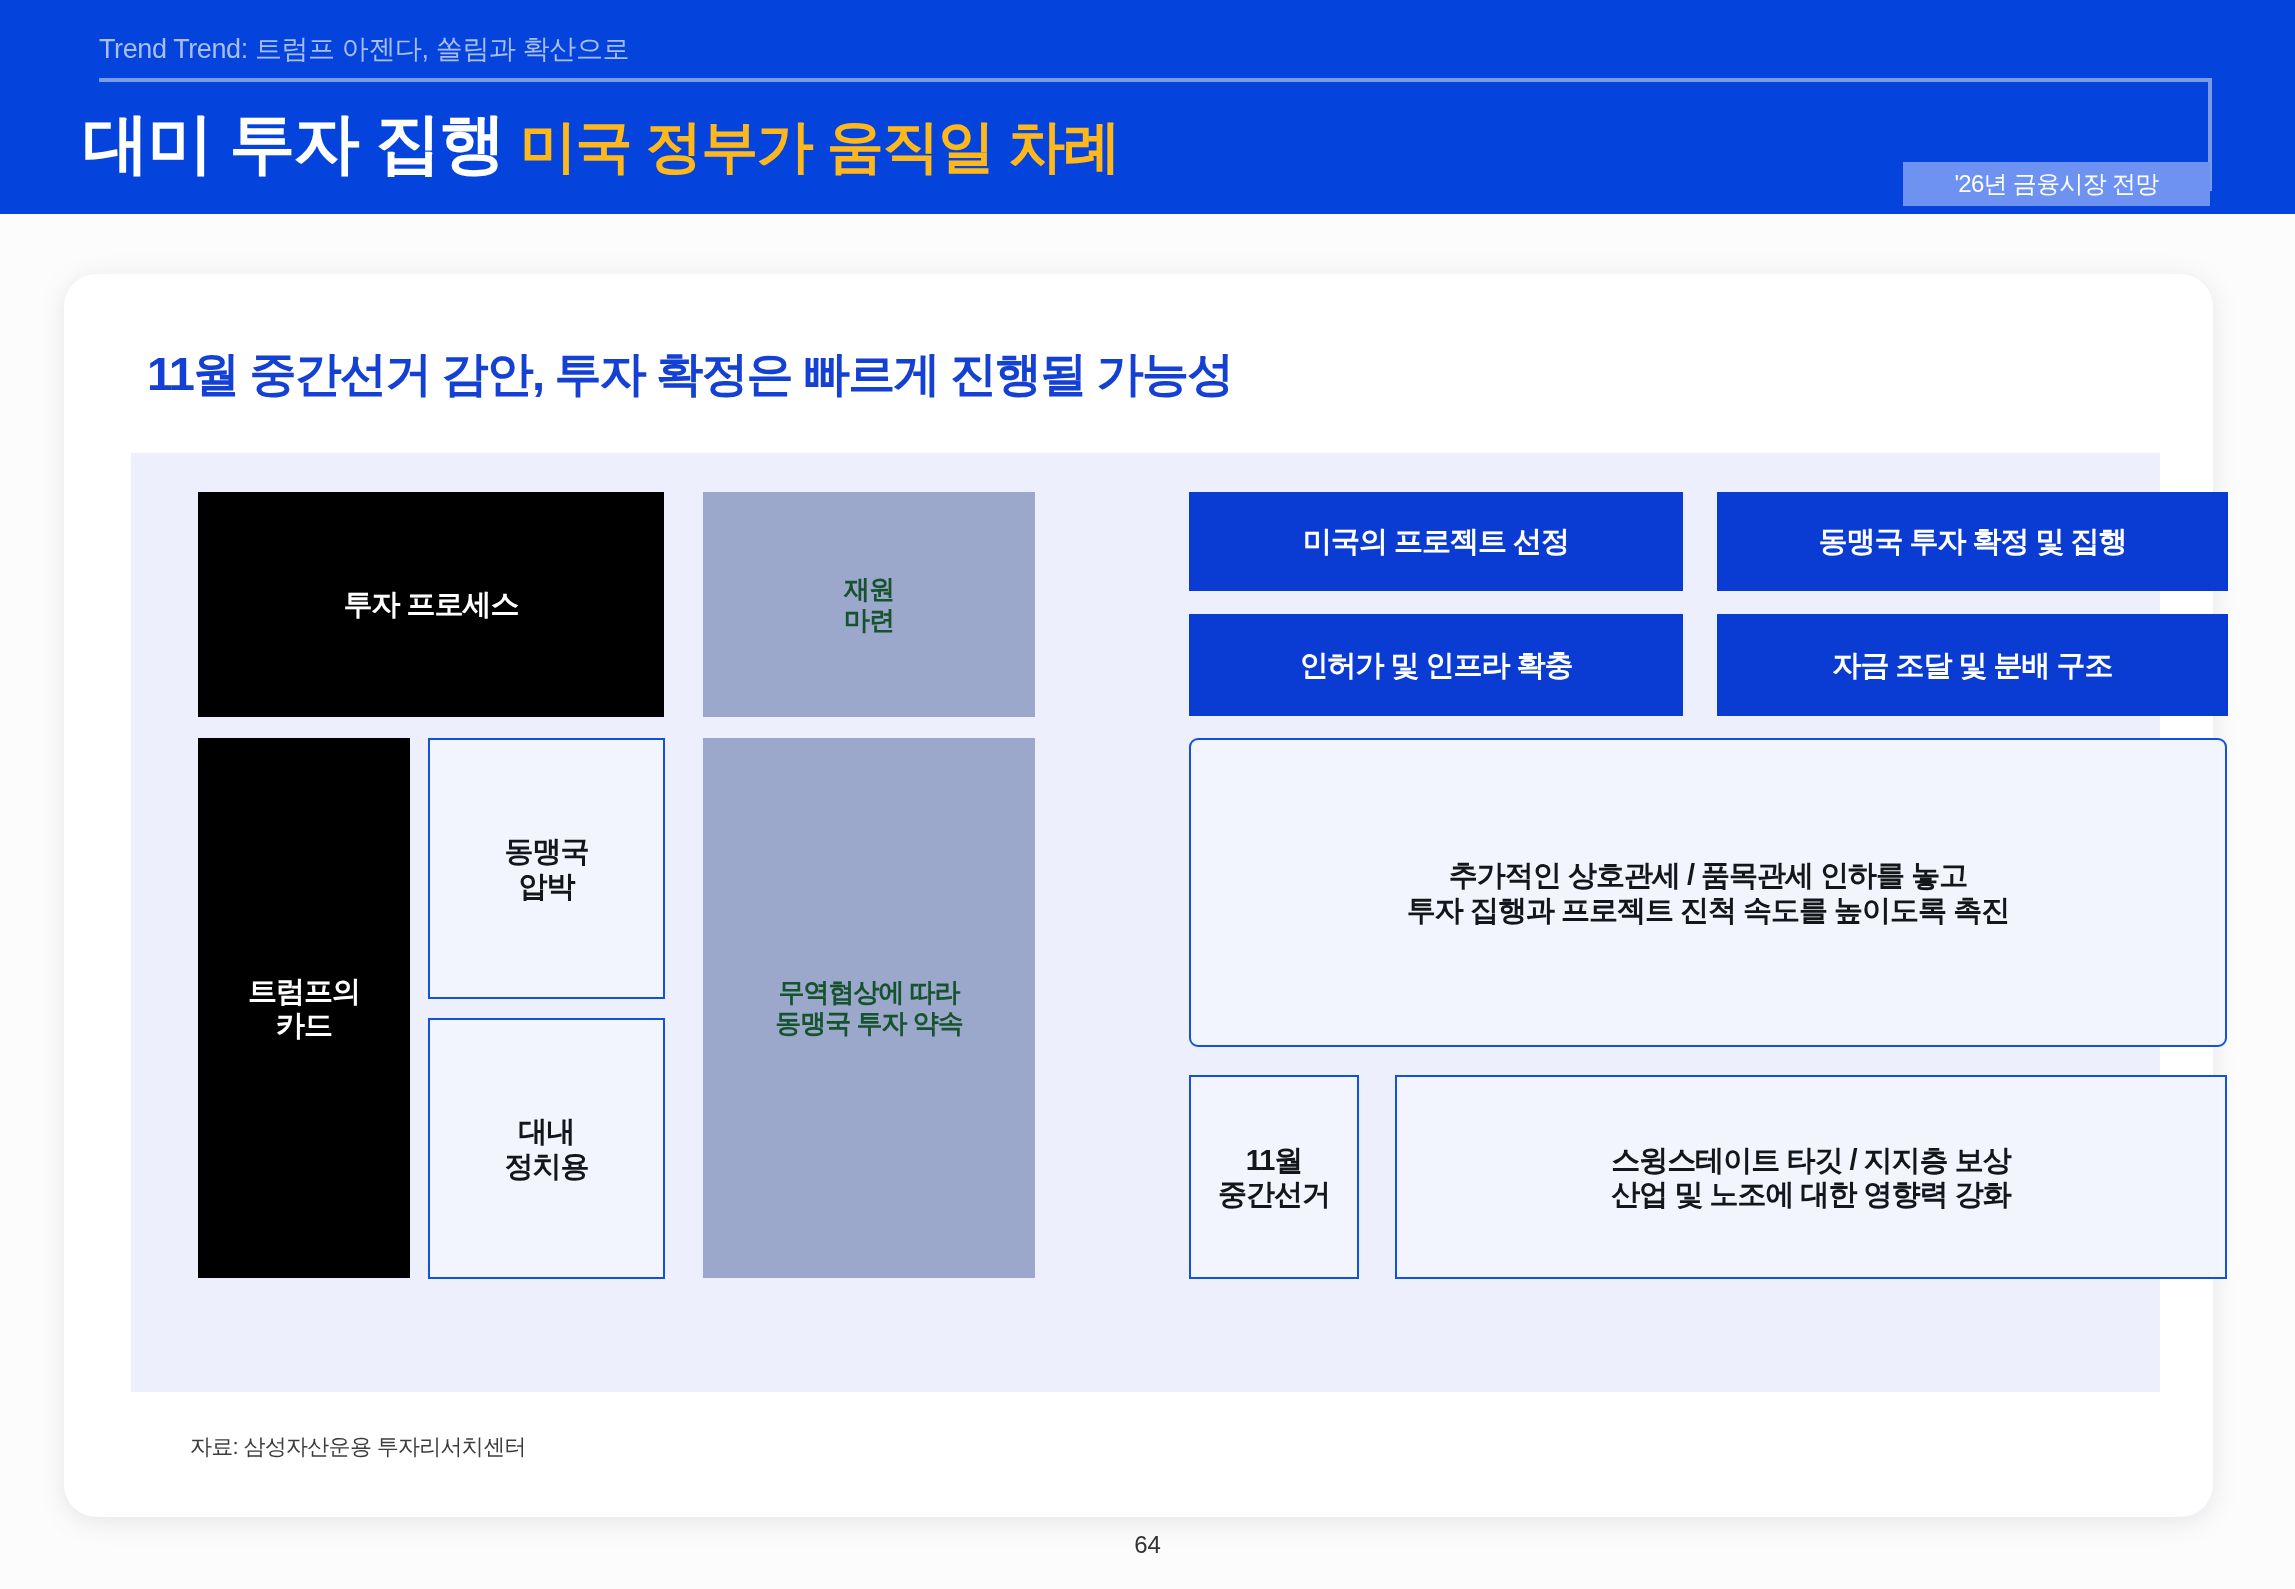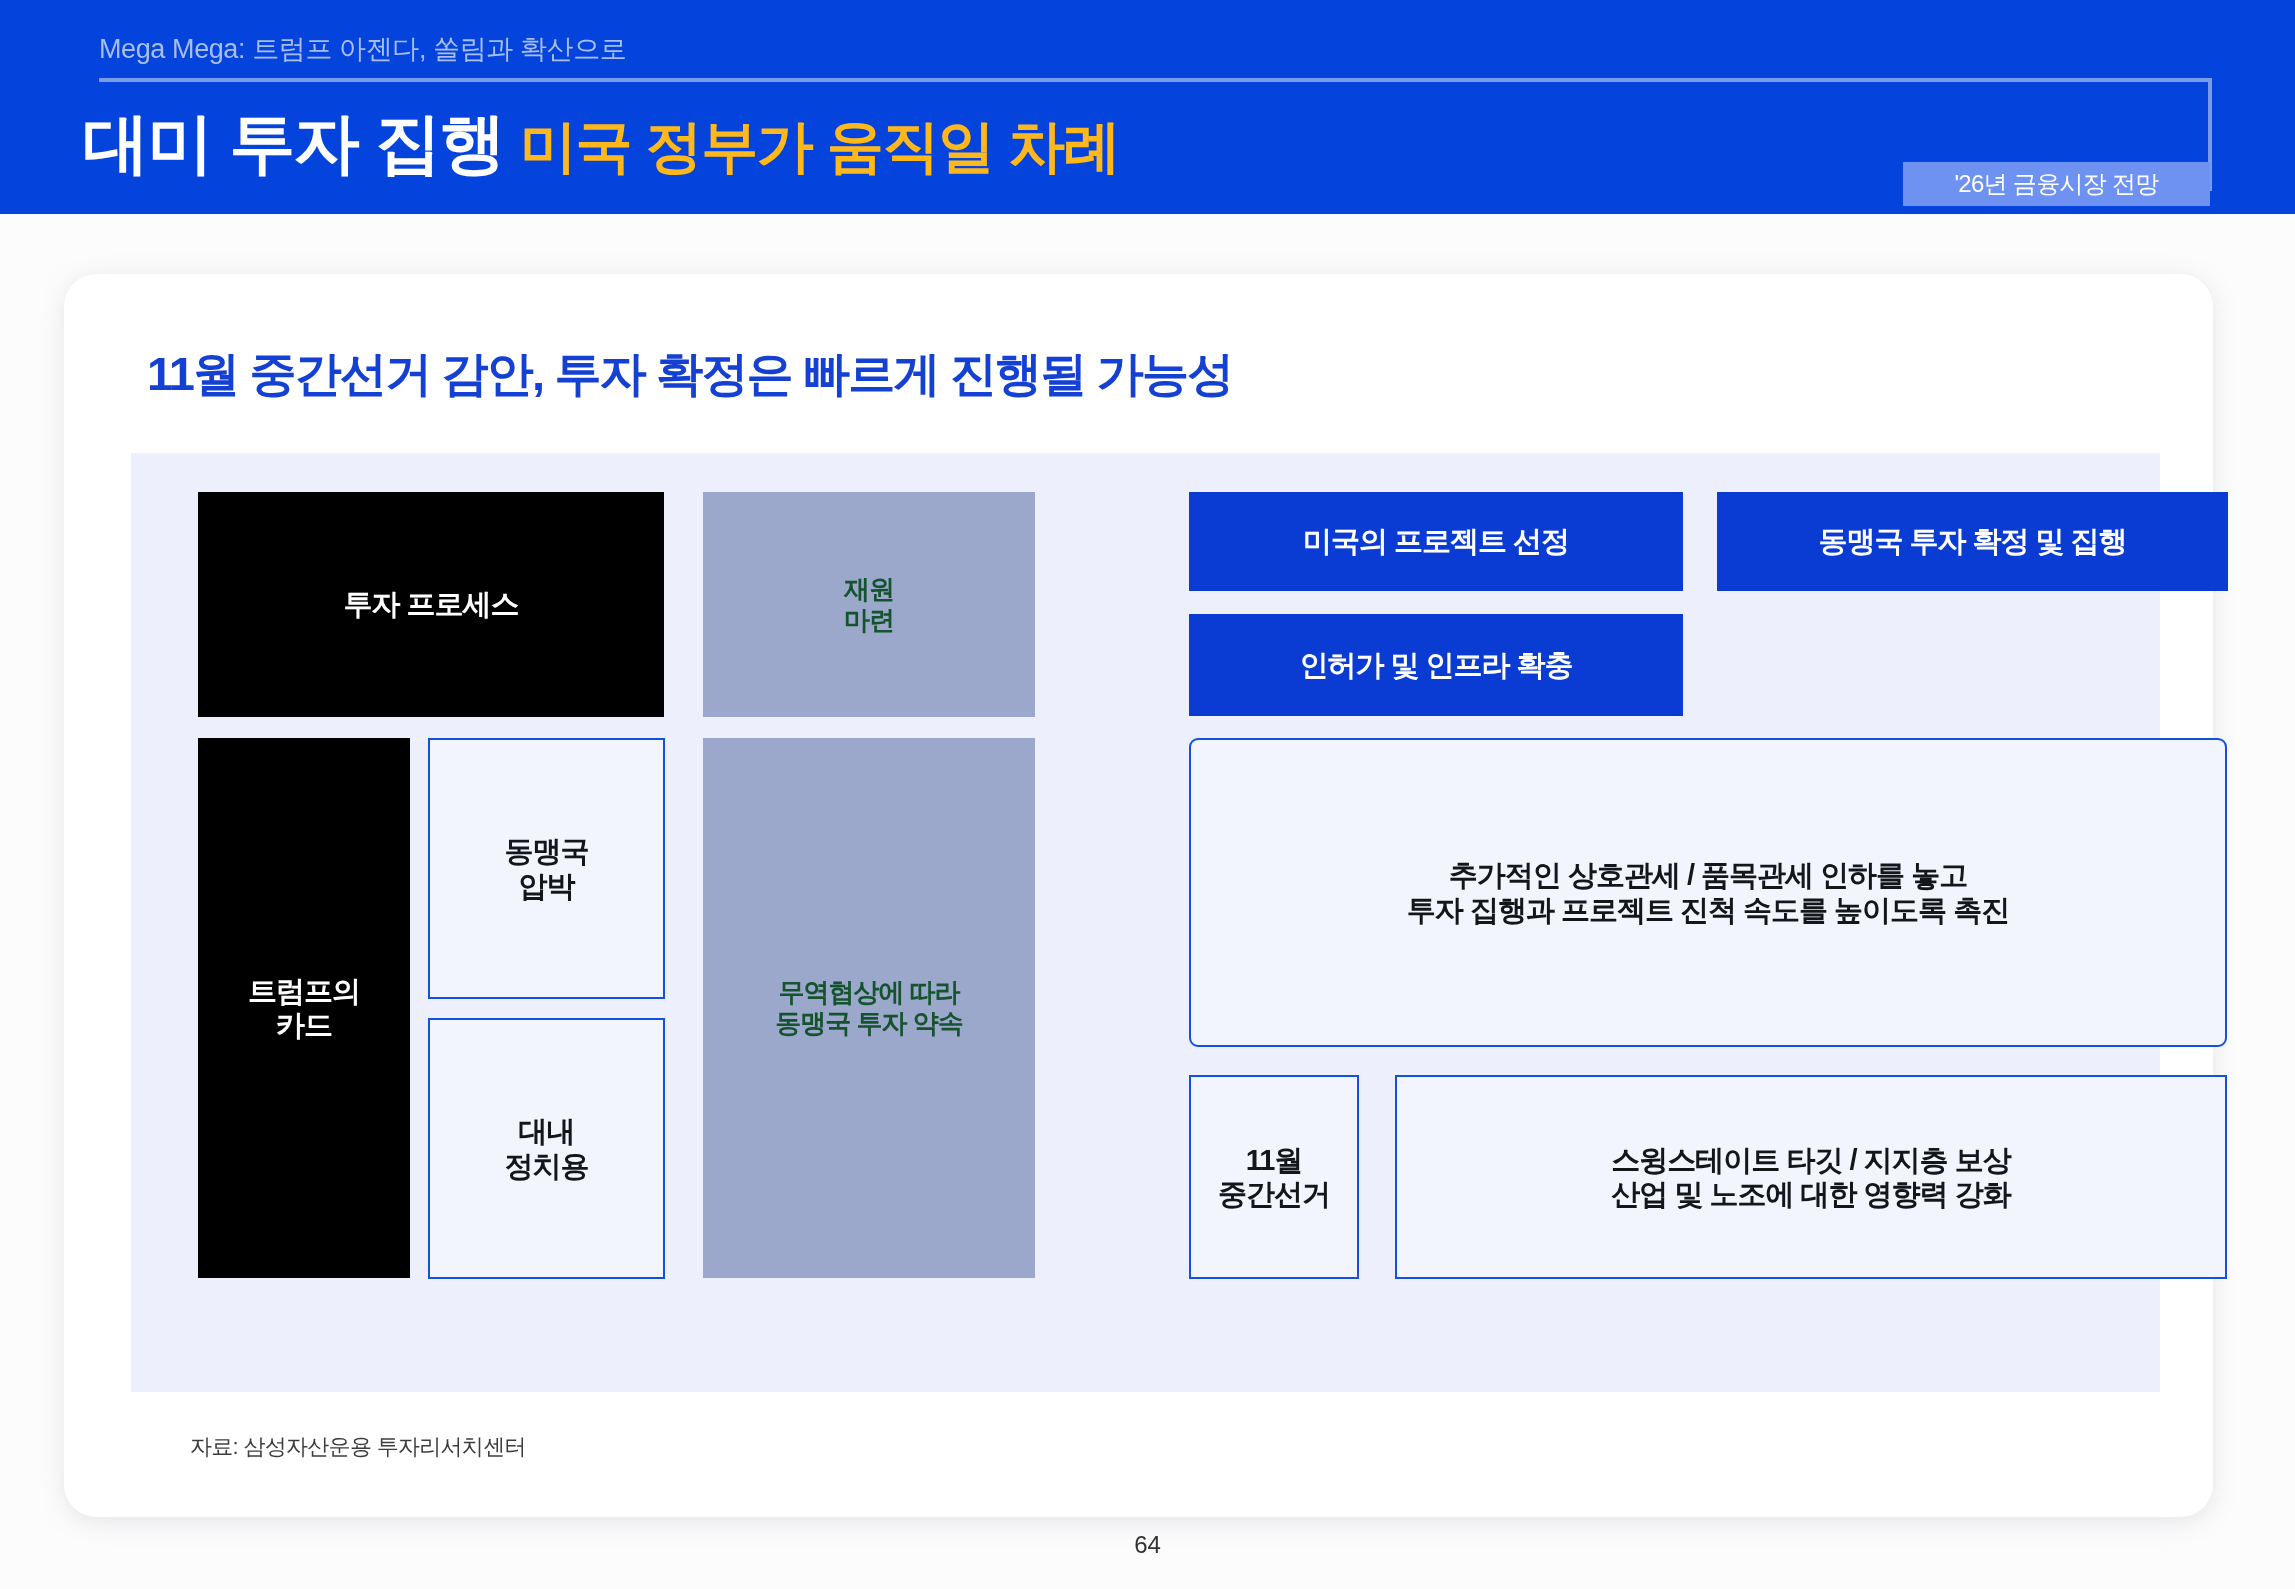--- a/index.html
+++ b/index.html
@@ -114,21 +114,21 @@
   }
   .pageno {
     position:absolute; left:0; top:1531px; width:2295px;
     text-align:center; font-size:24px; color:#333333;
   }
 </style>
 </head>
 <body>
 
 <div class="header">
-  <div class="eyebrow">Mega Mega: 트럼프 아젠다, 쏠림과 확산으로</div>
+  <div class="eyebrow">Trend Trend: 트럼프 아젠다, 쏠림과 확산으로</div>
   <div class="hdr-rule"></div>
   <div class="hdr-rule-right"></div>
   <div class="title-wrap">
     <span class="title-main">대미 투자 집행</span>
     <span class="title-sub">미국 정부가 움직일 차례</span>
   </div>
   <div class="badge">
     <span>'26년 금융시장 전망</span>
   </div>
 </div>
@@ -147,20 +147,23 @@
 마련</span>
     </div>
     <div class="blk blue p-ally">
       <span>동맹국 투자 확정 및 집행</span>
     </div>
     <div class="blk blue p-sel">
       <span>미국의 프로젝트 선정</span>
     </div>
     <div class="blk blue p-permit">
       <span>인허가 및 인프라 확충</span>
+    </div>
+    <div class="blk blue p-fund2">
+      <span>자금 조달 및 분배 구조</span>
     </div>
 
     <div class="blk navy p-card">
       <span>트럼프의
 카드</span>
     </div>
     <div class="blk outline p-press">
       <span>동맹국
 압박</span>
     </div>

